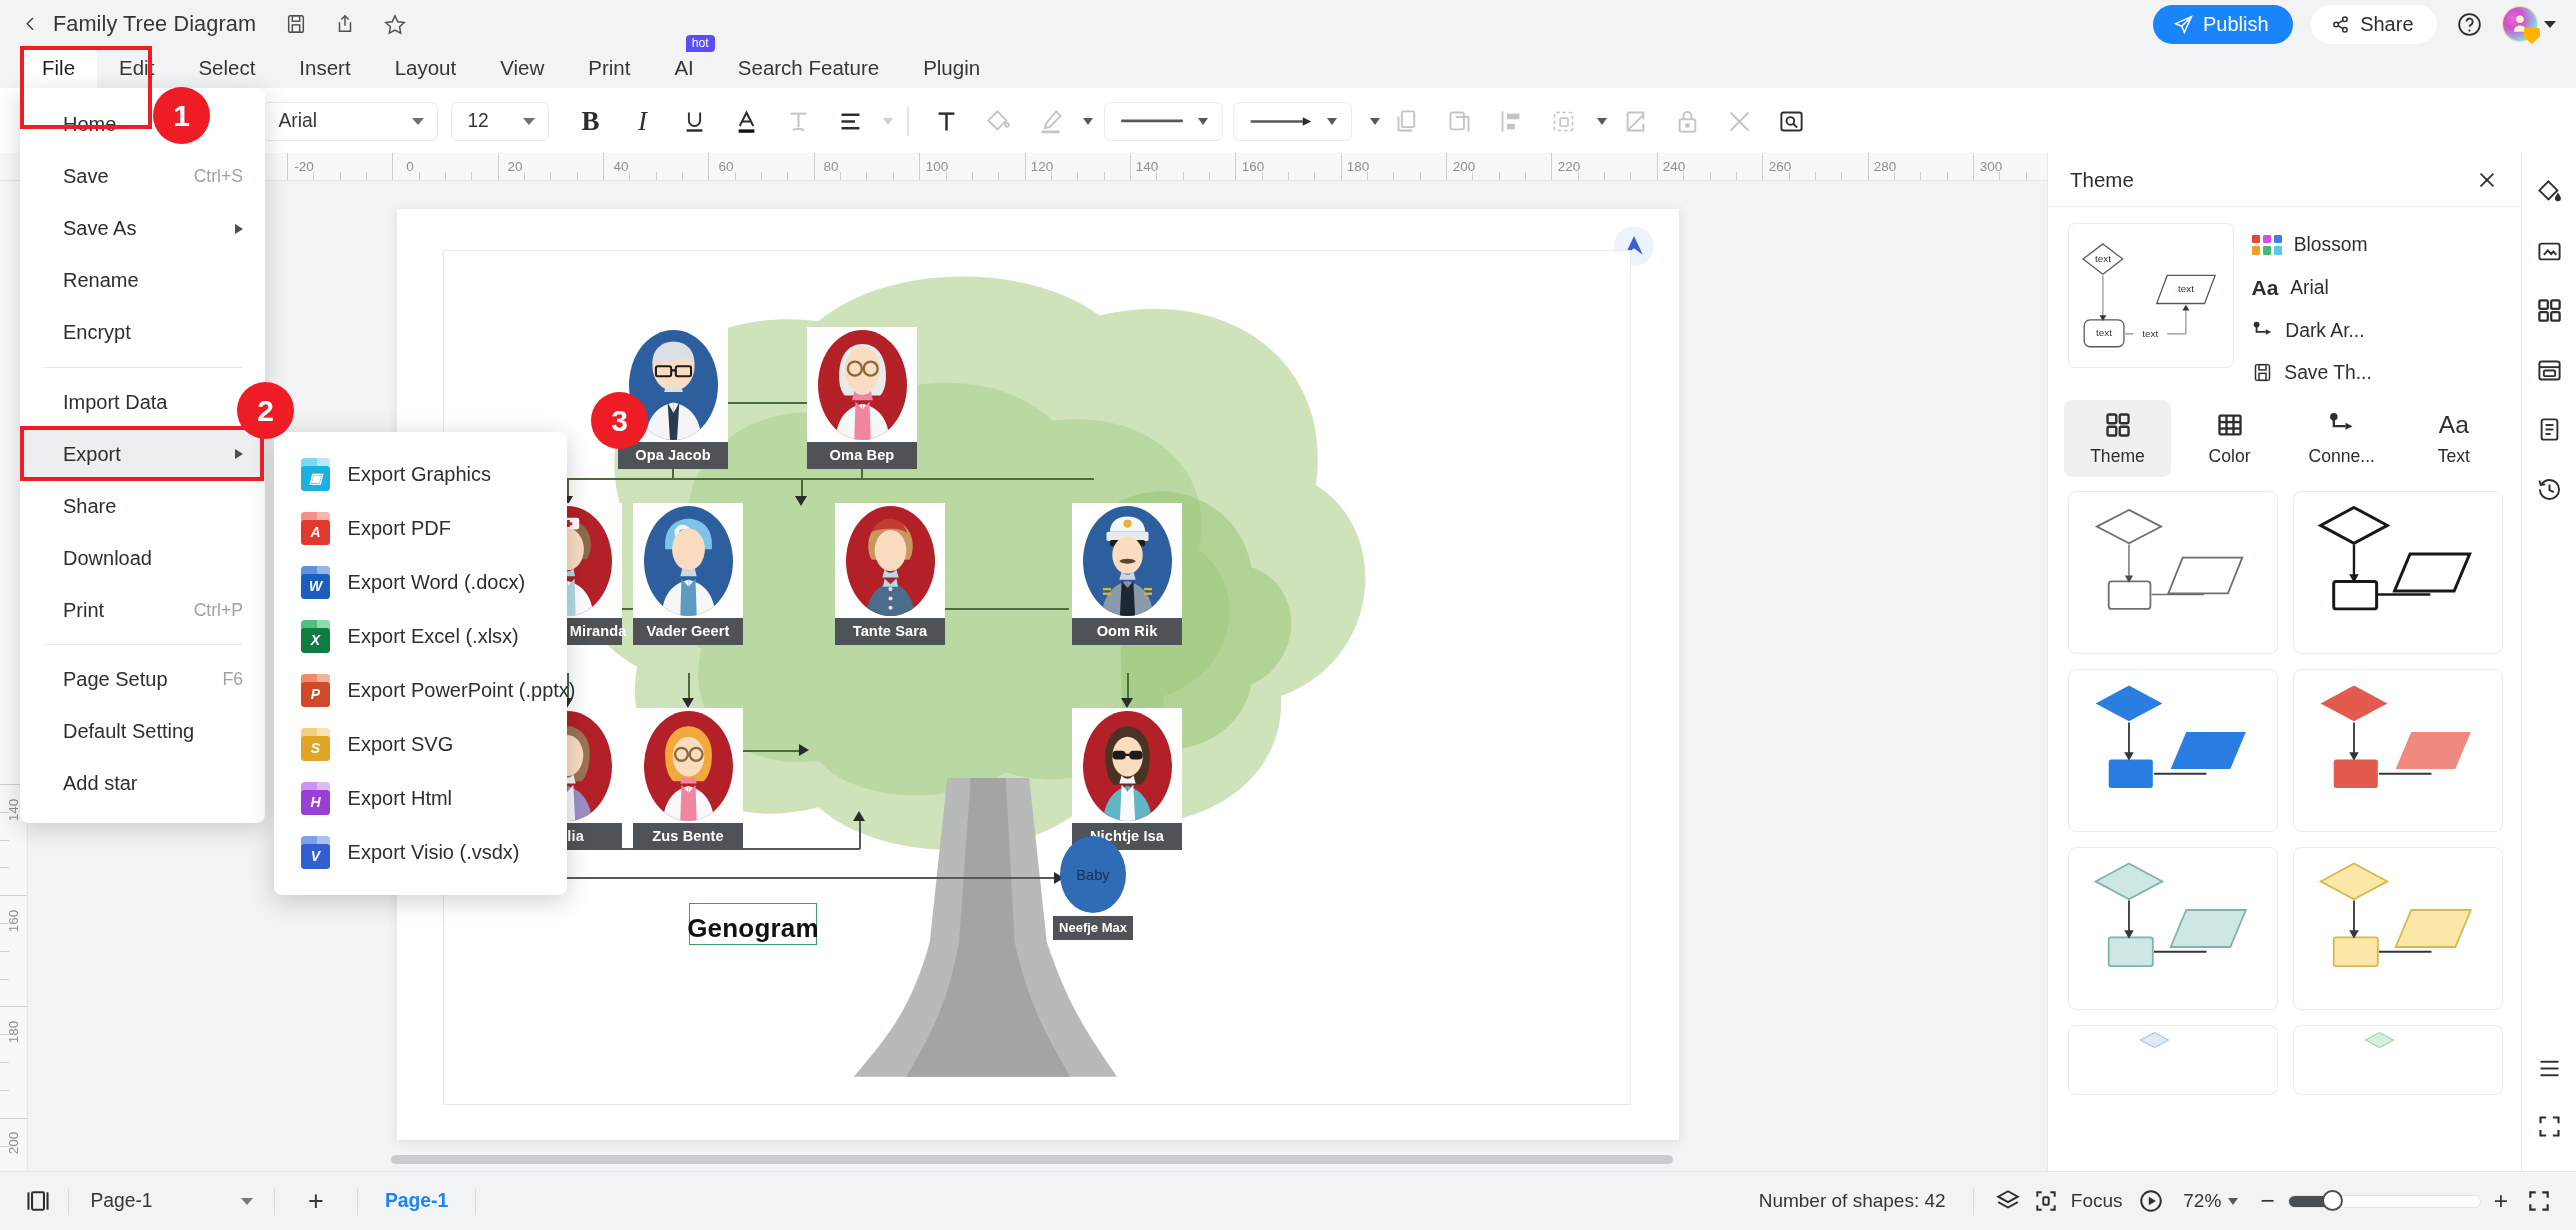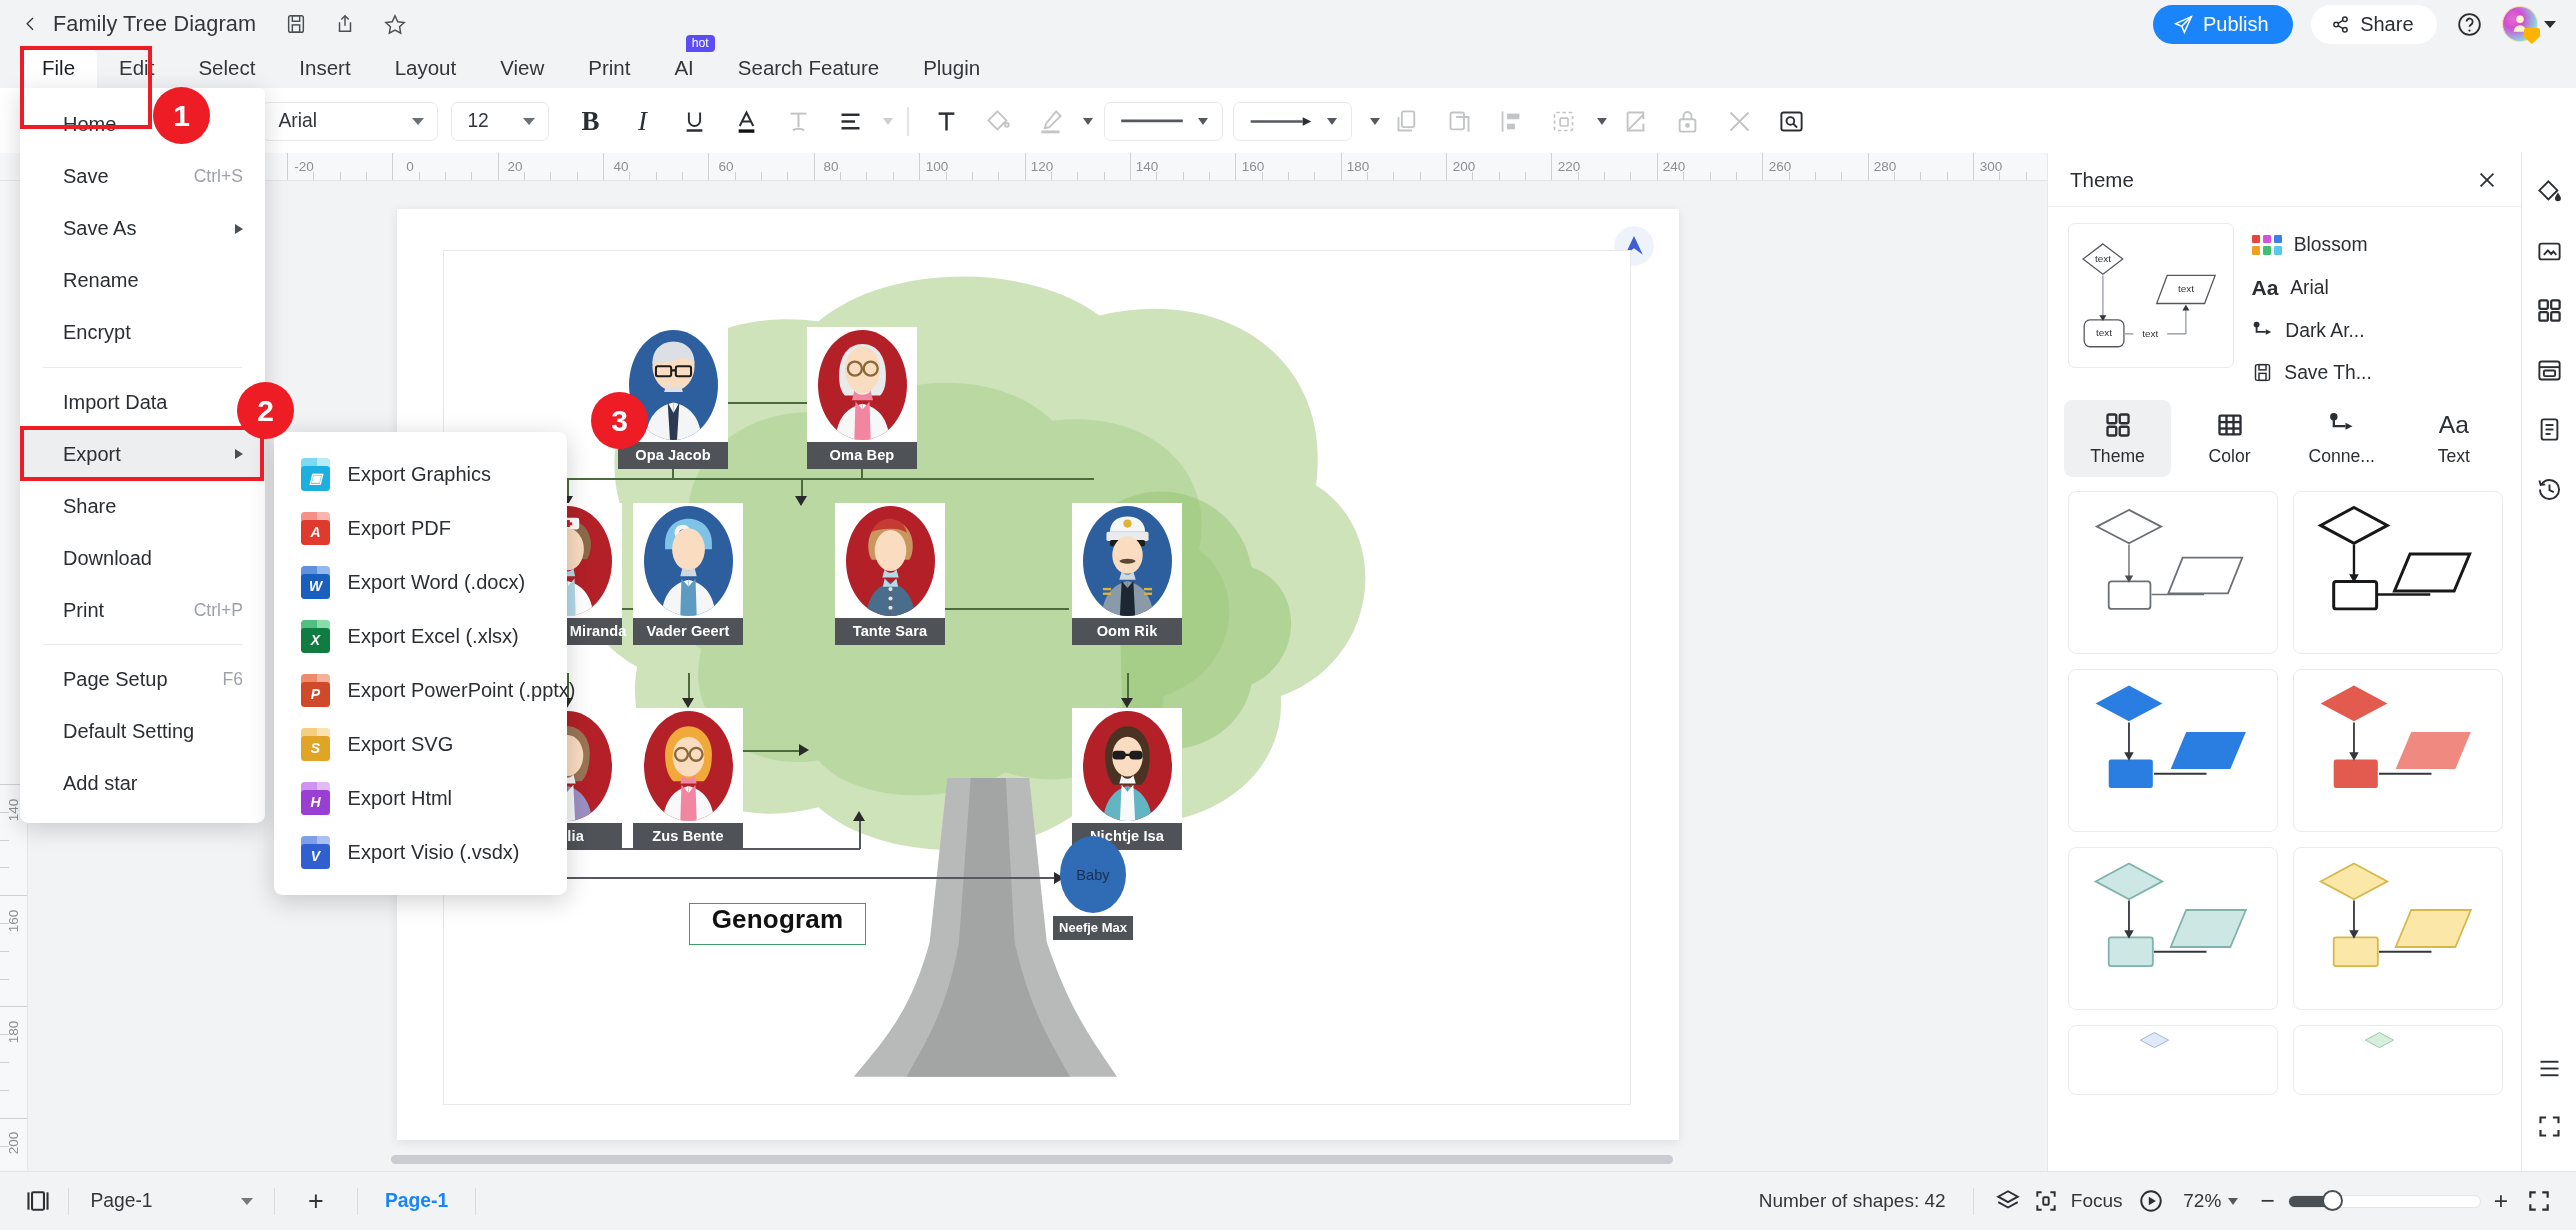--- a/index.html
+++ b/index.html
@@ -80,21 +80,21 @@
   .avatar-card .nm { background:#4f5256; color:#fff; font-size:14.6px; text-align:center; padding:5.3px 1.2px 5.9px; white-space:nowrap; font-weight:700; letter-spacing:0.1px; }
 
   .conn { position:absolute; background:#4c6b3c; }
   .conn.h { height:2.3px; }
   .conn.v { width:2.3px; }
   .conn.gray { background:#5a5a5a; }
   .arrow-d { position:absolute; width:0;height:0;border-left:6.4px solid transparent;border-right:6.4px solid transparent;border-top:10px solid #2b2b2b; }
   .arrow-r { position:absolute; width:0;height:0;border-top:6.4px solid transparent;border-bottom:6.4px solid transparent;border-left:10px solid #2b2b2b; }
   .arrow-u { position:absolute; width:0;height:0;border-left:6.4px solid transparent;border-right:6.4px solid transparent;border-bottom:10px solid #2b2b2b; }
 
-  .genogram-box { position:absolute; left:245px; top:652px; width:177px; height:42px; border:1.8px solid #3f9e6c; background:#fff; display:flex; align-items:flex-start; justify-content:center; }
+  .genogram-box { position:absolute; left:245px; top:652px; width:128px; height:42px; border:1.8px solid #3f9e6c; background:#fff; display:flex; align-items:flex-end; justify-content:center; }
   .genogram-box span { font-size:26px; font-weight:700; color:#111; letter-spacing:0.2px; }
 
   .baby-ell { position:absolute; left:616px; top:585px; width:66px; height:77px; border-radius:50%; background:#2f6cb5; display:flex; align-items:center; justify-content:center; }
   .baby-ell span { color:#1b2f4e; font-size:14.6px; }
   .baby-nm { position:absolute; left:609px; top:665px; width:80px; background:#4f5256; color:#fff; font-size:13px; text-align:center; padding:4.1px 0 4.7px; font-weight:700; }
 
   
   .sb-v { position:absolute; right:2.3px; top:59px; width:9.4px; height:720px; background:#c9ccd1; border-radius:5.3px; cursor:pointer; }
   .sb-h { position:absolute; left:363px; bottom:5.9px; height:9.4px; width:1282px; background:#c9ccd1; border-radius:5.3px; cursor:pointer; }
 

